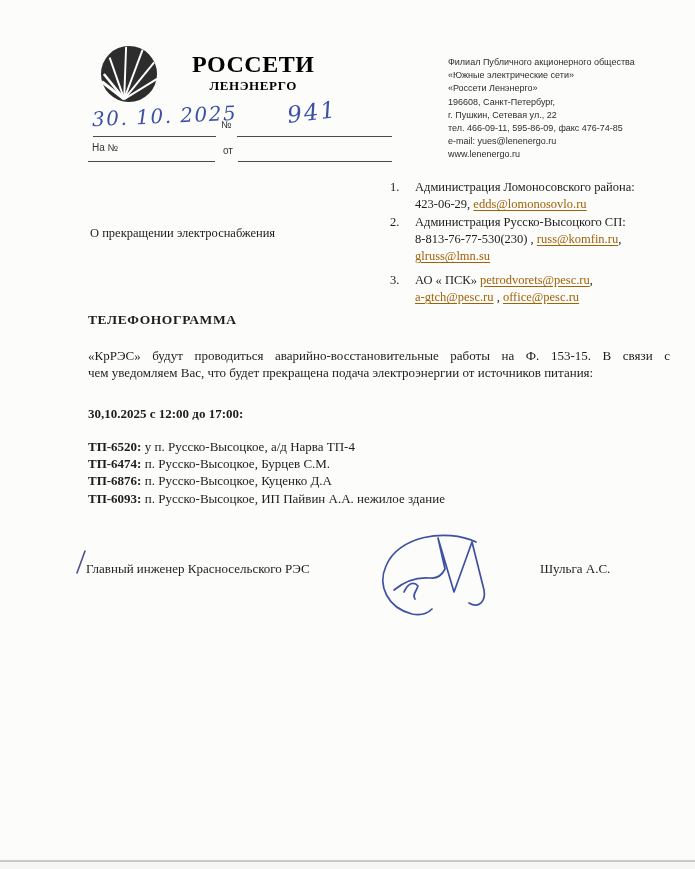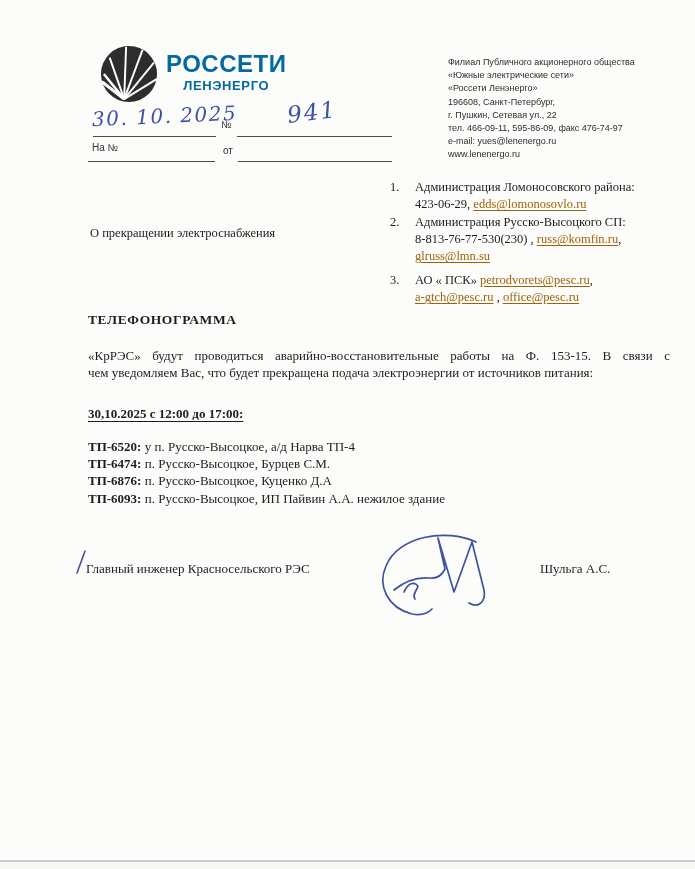--- a/index.html
+++ b/index.html
@@ -4,21 +4,21 @@
 <style>
   html,body{margin:0;padding:0;background:#e8e8e8;}
   .page{
     position:relative;width:695px;height:869px;margin:0 auto;
     background:#fcfcfb;overflow:hidden;
     font-family:"Liberation Serif","DejaVu Serif",serif;color:#1d1d1d;
   }
   
   .logo{position:absolute;left:100px;top:45px;display:flex;align-items:flex-start;gap:8px;}
   .logo-mark{width:58px;height:58px;display:block;}
-  .logo-text{padding-top:7px;font-family:Liberation Sans, sans-serif;color:#0369a1;}
+  .logo-text{padding-top:7px;font-family:Liberation Serif, serif;color:#000000;margin-left:26px;}
   .logo-brand{font-size:24px;font-weight:700;letter-spacing:.5px;line-height:24px;}
   .logo-sub{font-size:13px;font-weight:700;letter-spacing:.6px;line-height:15px;margin-top:2px;text-align:center;}
   
   .org{position:absolute;left:448px;top:56px;width:242px;
        font-family:"Liberation Sans","DejaVu Sans",sans-serif;
        font-size:9px;line-height:13.2px;color:#2d2d2d;}
   
   .ref-label{position:absolute;font-family:"Liberation Sans","DejaVu Sans",sans-serif;
              font-size:10px;color:#333;}
   .ref-line{position:absolute;border-top:1.4px solid #4a4a4a;height:0;}
@@ -36,21 +36,21 @@
   
   .subject{position:absolute;left:90px;top:226px;font-size:12.5px;}
   
   .doc-title{position:absolute;left:88px;top:312px;width:582px;
              font-size:13.5px;font-weight:700;letter-spacing:.6px;}
   .para{position:absolute;left:88px;top:348px;width:582px;font-size:13px;line-height:16.5px;}
   .para .l{text-align:justify;}
   .para .l.force{text-align-last:justify;}
   .para .l.first{text-indent:37px;}
   .period{position:absolute;left:88px;top:406px;font-size:13px;font-weight:700;
-          text-decoration:underline;text-underline-offset:2.5px;}
+          text-underline-offset:2.5px;}
   .tp-list{position:absolute;left:88px;top:438px;font-size:13px;line-height:17.2px;}
   .tp-code{font-weight:700;margin-top:48px;}
   
   .signer-pos{position:absolute;left:86px;top:561px;font-size:13px;}
   .signer-name{position:absolute;left:540px;top:561px;font-size:13px;}
   .pen-slash{position:absolute;left:74px;top:549px;width:14px;height:26px;}
   .sig{position:absolute;left:372px;top:526px;width:138px;height:94px;}
   
   .scan-edge{position:absolute;left:0;top:860px;width:695px;height:2px;background:#c9c9ca;}
   .scan-below{position:absolute;left:0;top:862px;width:695px;height:7px;background:#f6f6f4;}
@@ -78,21 +78,21 @@
       <div class="logo-sub">ЛЕНЭНЕРГО</div>
     </div>
   </div>
 
   <div class="org">
     <div>Филиал Публичного акционерного общества</div>
     <div>«Южные электрические сети»</div>
     <div>«Россети Ленэнерго»</div>
     <div>196608, Санкт-Петербург,</div>
     <div>г. Пушкин, Сетевая ул., 22</div>
-    <div>тел. 466-09-11, 595-86-09, факс 476-74-97</div>
+    <div>тел. 466-09-11, 595-86-09, факс 476-74-85</div>
     <div>e-mail: yues@lenenergo.ru</div>
     <div>www.lenenergo.ru</div>
   </div>
 
   <div class="hw hw-date">30. 10. 2025</div>
   <div class="hw hw-num">941</div>
   <div class="ref-label" style="left:221px;top:119px;">№</div>
   <div class="ref-line" style="left:93px;top:136px;width:123px;"></div>
   <div class="ref-line" style="left:237px;top:136px;width:155px;"></div>
   <div class="ref-label" style="left:92px;top:142px;">На №</div>

